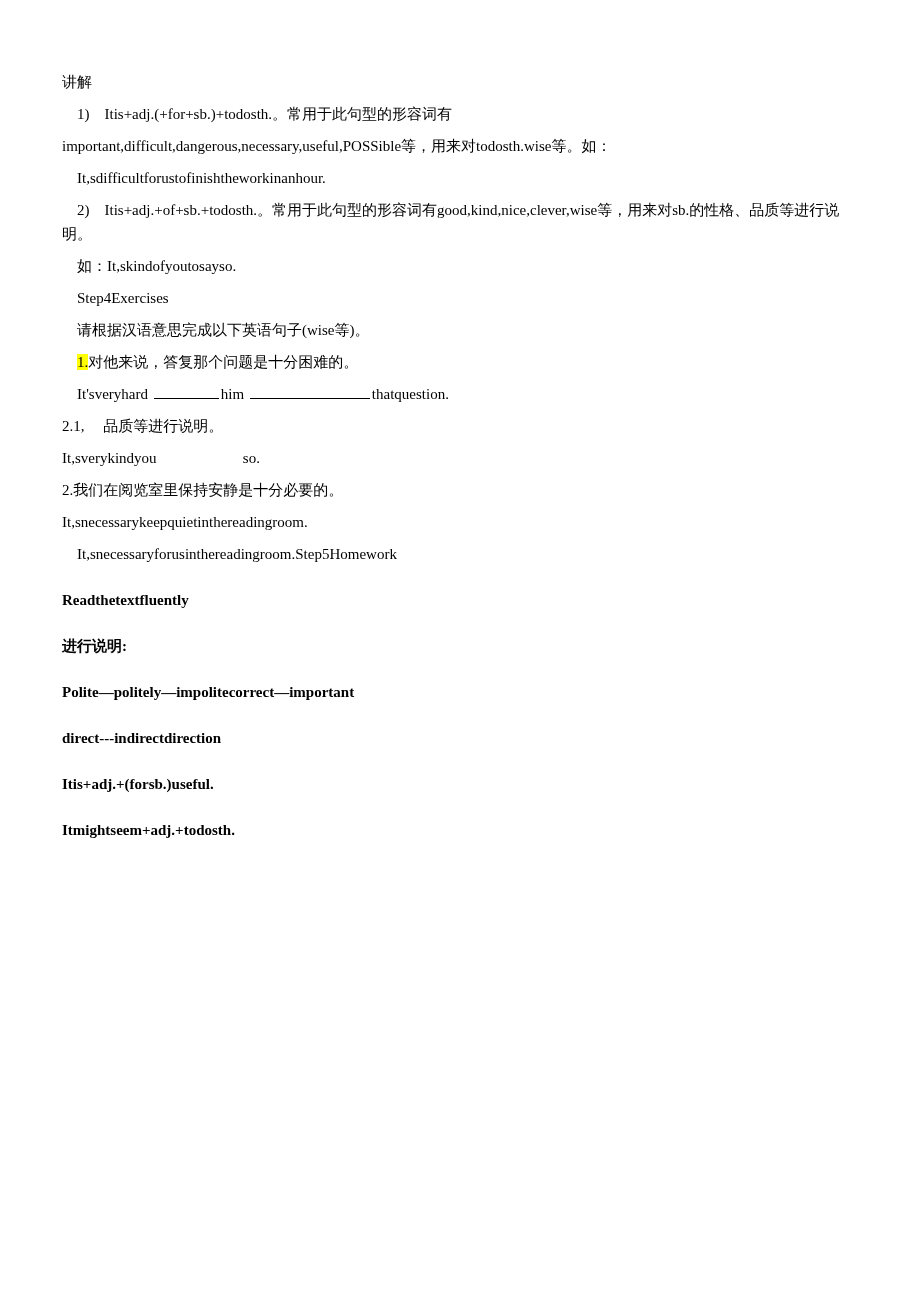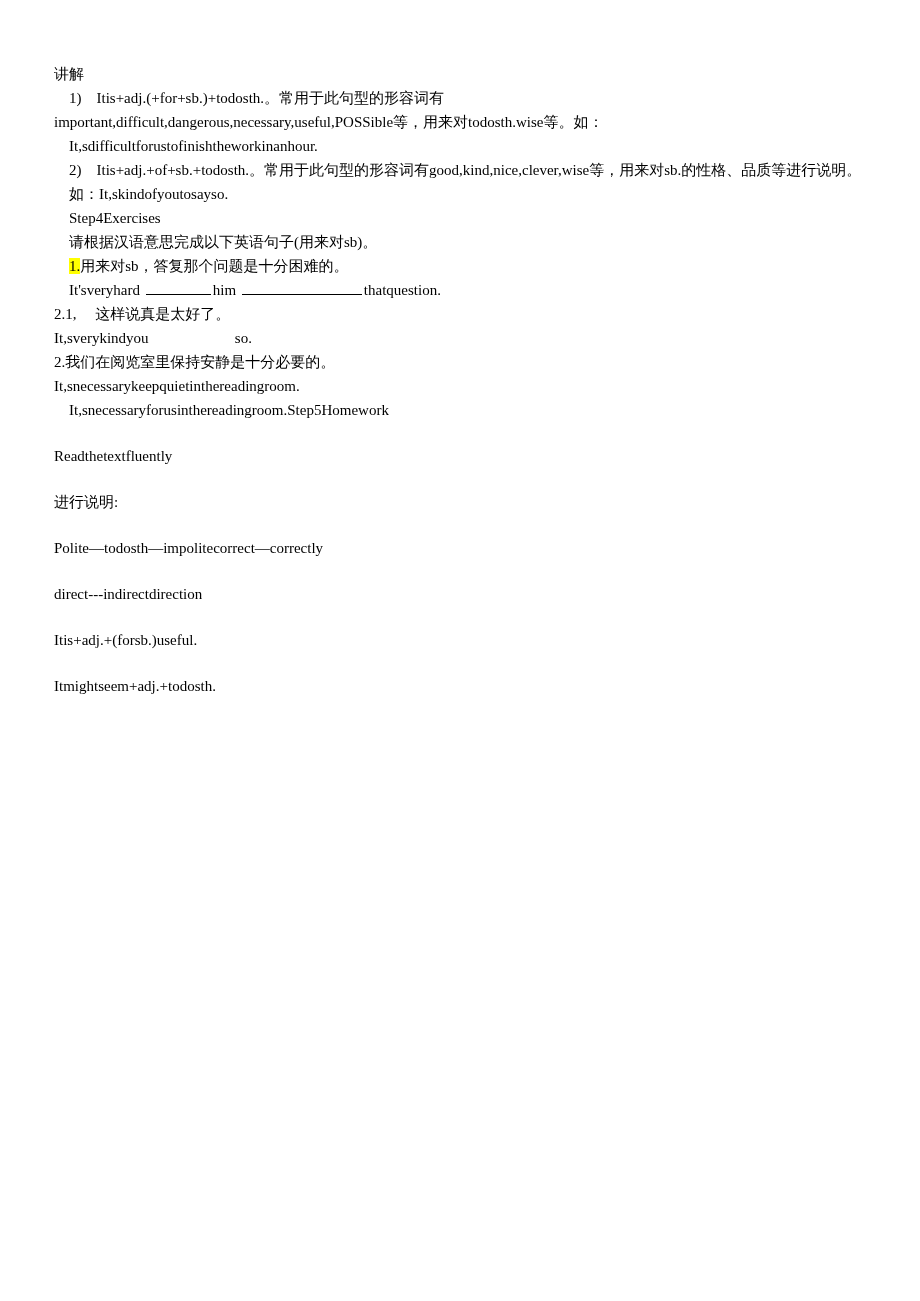--- a/index.html
+++ b/index.html
@@ -11,24 +11,24 @@
     width: 920px;
     min-height: 1301px;
     box-sizing: border-box;
     padding: 62px 54px 0 54px;
     font-family: "SimSun", "宋体", serif;
     font-size: 15px;
     line-height: 1.6;
     color: #000;
   }
   .para {
-    margin: 0;
+    margin: 8px;
     white-space: pre-wrap;
   }
-  .spaced-block { margin-top: 22px; }
+  .spaced-block { margin-top: 22px; font-weight: bold; }
   .hl {
     background: #ffff00;
   }
   .blank-short {
     display: inline-block;
     border-bottom: 1px solid #000;
     width: 65px;
     vertical-align: baseline;
     margin: 0 2px;
   }
@@ -43,35 +43,35 @@
 </head>
 <body>
 
 <p class="para">讲解</p>
 <p class="para">　1)　Itis+adj.(+for+sb.)+todosth.。常用于此句型的形容词有</p>
 <p class="para">important,difficult,dangerous,necessary,useful,POSSible等，用来对todosth.wise等。如：</p>
 <p class="para">　It,sdifficultforustofinishtheworkinanhour.</p>
 <p class="para">　2)　Itis+adj.+of+sb.+todosth.。常用于此句型的形容词有good,kind,nice,clever,wise等，用来对sb.的性格、品质等进行说明。</p>
 <p class="para">　如：It,skindofyoutosayso.</p>
 <p class="para">　Step4Exercises</p>
-<p class="para">　请根据汉语意思完成以下英语句子(用来对sb)。</p>
+<p class="para">　请根据汉语意思完成以下英语句子(wise等)。</p>
 
-<p class="para"><span>　</span><span class="hl">1.</span><span>用来对sb，答复那个问题是十分困难的。</span></p>
+<p class="para"><span>　</span><span class="hl">1.</span><span>对他来说，答复那个问题是十分困难的。</span></p>
 
 <p class="para"><span>　It'sveryhard </span><span class="blank-short"></span><span>him </span><span class="blank-long"></span><span>thatquestion.</span></p>
 
-<p class="para">2.1,　 这样说真是太好了。</p>
+<p class="para">2.1,　 品质等进行说明。</p>
 <p class="para">It,sverykindyou                       so.</p>
 <p class="para">2.我们在阅览室里保持安静是十分必要的。</p>
 <p class="para">It,snecessarykeepquietinthereadingroom.</p>
 <p class="para">　It,snecessaryforusinthereadingroom.Step5Homework</p>
 
 <p class="para spaced-block">Readthetextfluently</p>
 
 <p class="para spaced-block">进行说明:</p>
 
-<p class="para spaced-block">Polite—todosth—impolitecorrect—correctly</p>
+<p class="para spaced-block">Polite—politely—impolitecorrect—important</p>
 
 <p class="para spaced-block">direct---indirectdirection</p>
 
 <p class="para spaced-block">Itis+adj.+(forsb.)useful.</p>
 
 <p class="para spaced-block">Itmightseem+adj.+todosth.</p>
 
 </body></html>

